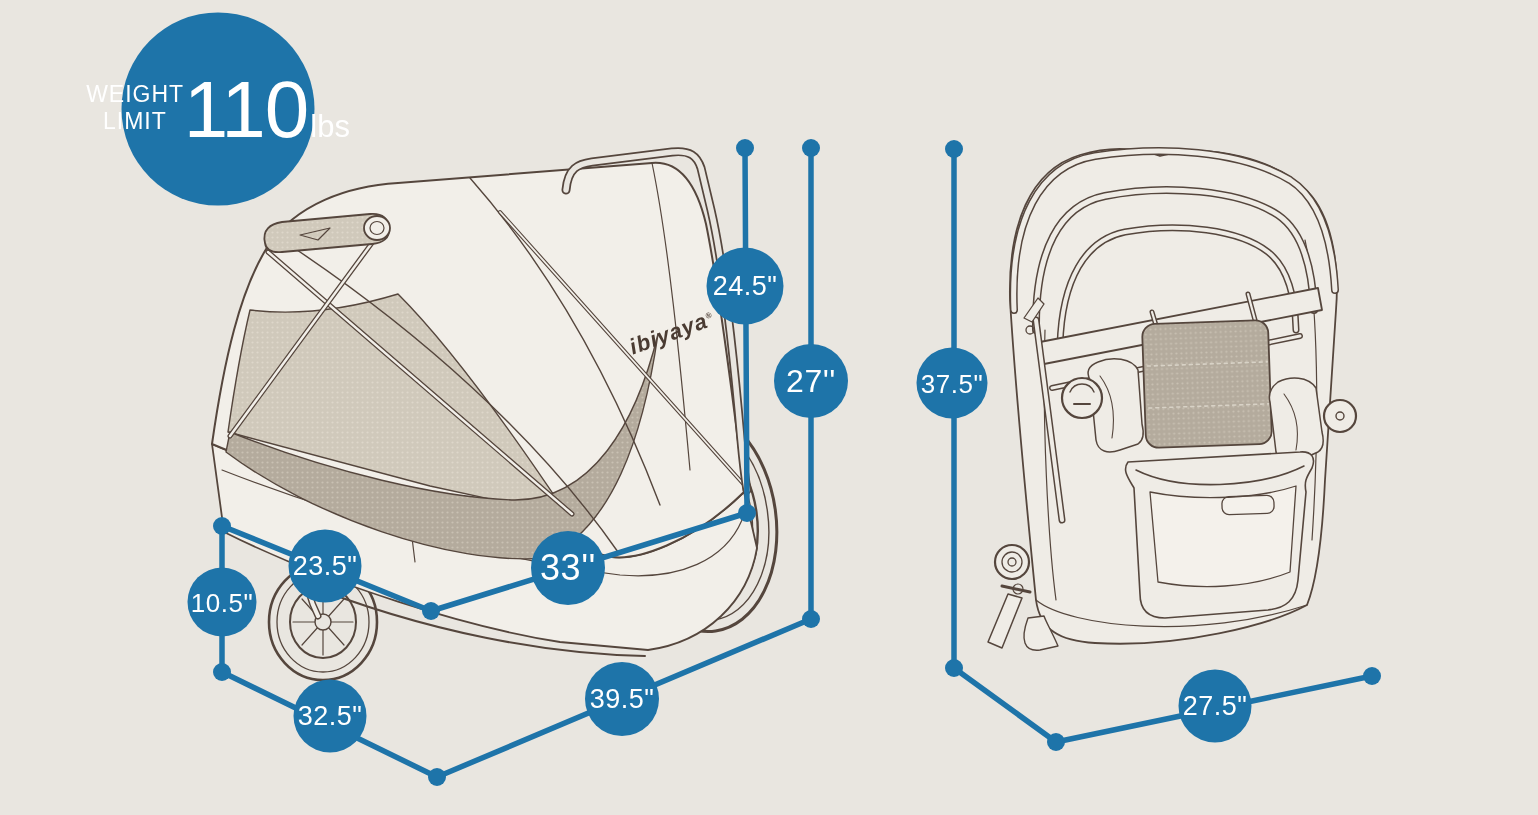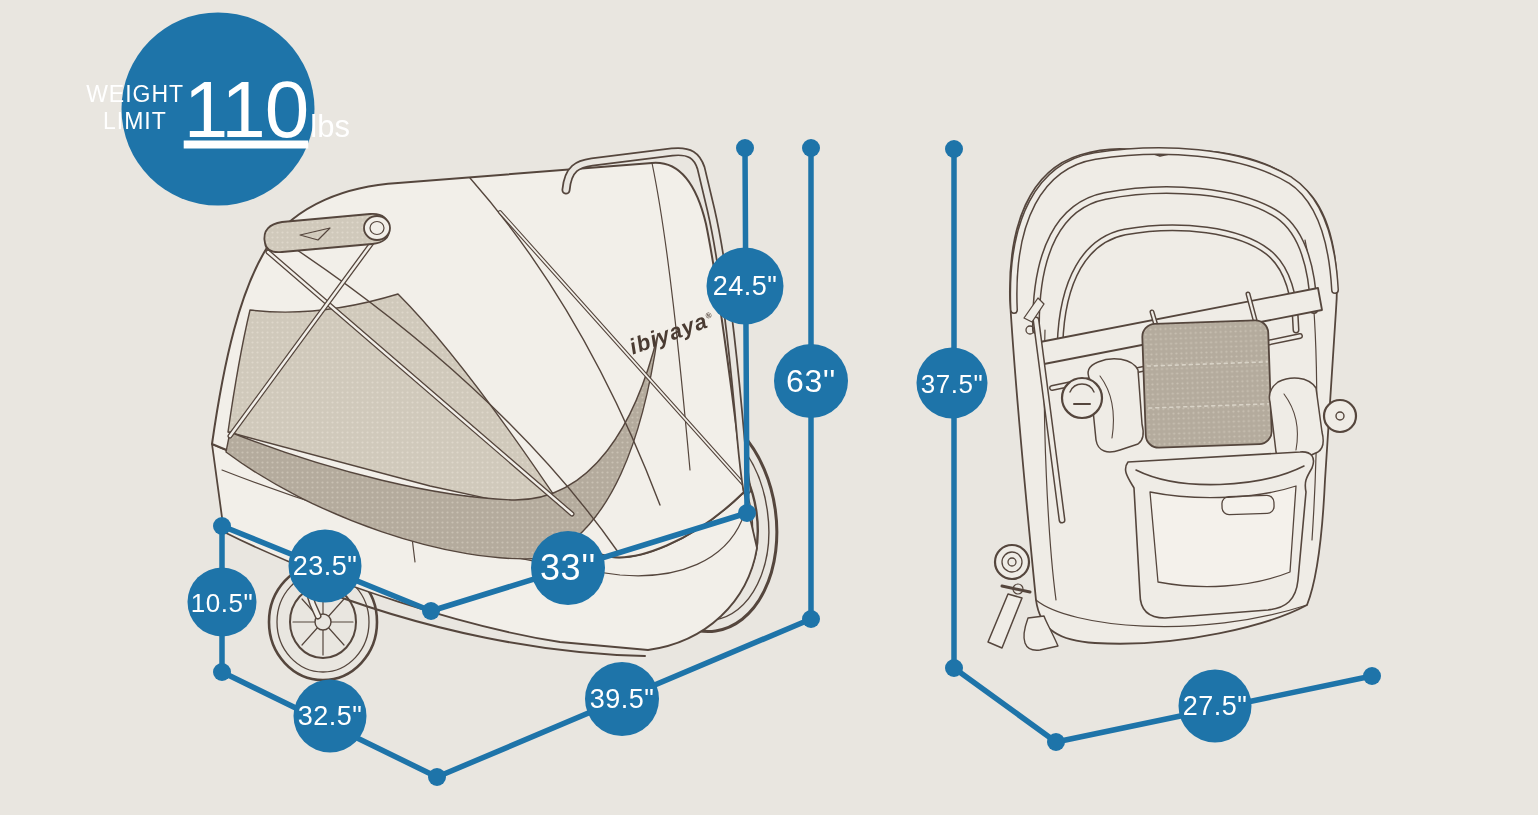--- a/index.html
+++ b/index.html
@@ -49,21 +49,20 @@
     font-weight:400;
     letter-spacing:1px;
     margin-bottom:4px;
   }
   .badge-row{display:flex;align-items:baseline;}
   .badge-value{
     font-size:80px;
     font-weight:500;
     line-height:0.9;
     letter-spacing:-1px;
-    text-decoration:underline;
   }
   .badge-unit{
     font-size:31px;
     font-weight:500;
     margin-left:2px;
   }
   .brand-logo{
     position:absolute;
     left:672px;top:333px;
     transform:translate(-50%,-50%) rotate(-20deg);
@@ -295,21 +294,21 @@
 
   <div class="badge">
     <div class="badge-title">WEIGHT LIMIT</div>
     <div class="badge-row">
       <span class="badge-value">110</span>
       <span class="badge-unit">lbs</span>
     </div>
   </div>
 
   <div class="dim" style="left:745px;top:286px;width:77px;height:77px;font-size:27px;">24.5"</div>
-  <div class="dim" style="left:811px;top:381px;width:74px;height:74px;font-size:32px;">63''</div>
+  <div class="dim" style="left:811px;top:381px;width:74px;height:74px;font-size:32px;">27''</div>
   <div class="dim" style="left:568px;top:568px;width:74px;height:74px;font-size:36px;">33''</div>
   <div class="dim" style="left:325px;top:566px;width:73px;height:73px;font-size:27px;">23.5"</div>
   <div class="dim" style="left:222px;top:602px;width:69px;height:69px;font-size:26px;">10.5"</div>
   <div class="dim" style="left:330px;top:716px;width:73px;height:73px;font-size:27px;">32.5"</div>
   <div class="dim" style="left:622px;top:699px;width:74px;height:74px;font-size:27px;">39.5"</div>
 
   <div class="dim" style="left:952px;top:383px;width:71px;height:71px;font-size:26px;">37.5"</div>
   <div class="dim" style="left:1215px;top:706px;width:73px;height:73px;font-size:27px;">27.5"</div>
 
 </div>

